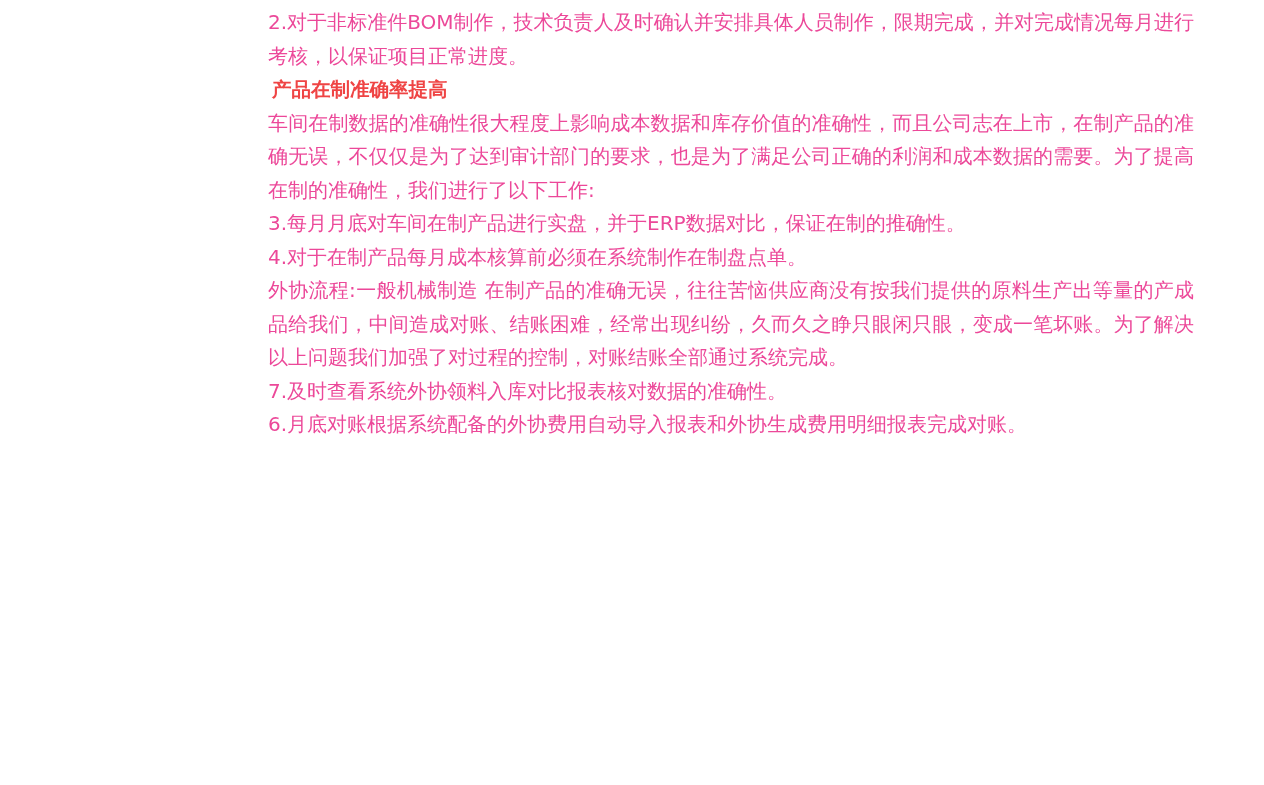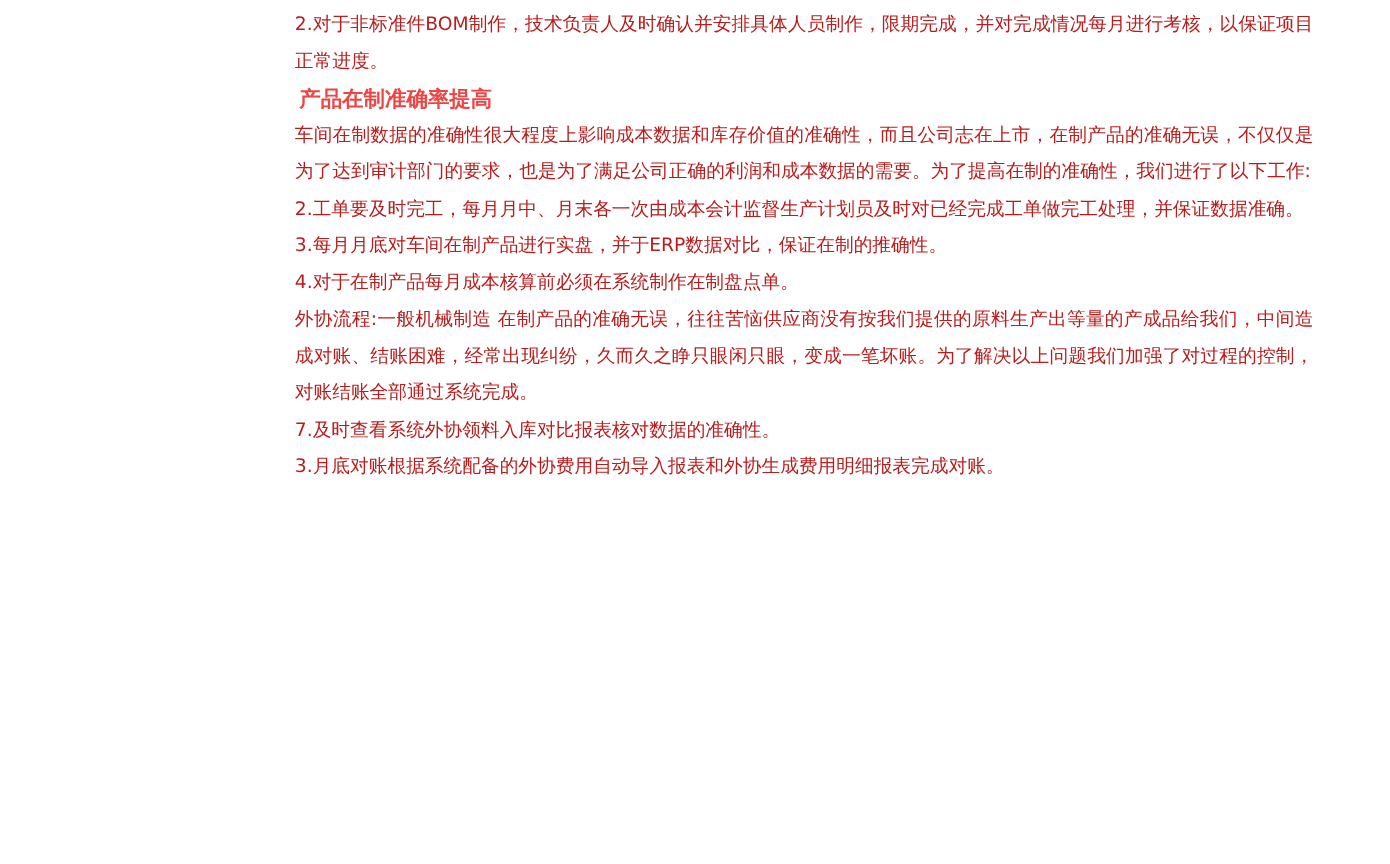--- a/index.html
+++ b/index.html
@@ -14,23 +14,23 @@
     color: #333333;
     overflow: hidden;
   }
   .page {
     width: 1264px;
     height: 785px;
     box-sizing: border-box;
     padding: 6px 70px 0 268px;
   }
   .para {
-    font-size: 17px;
+    font-size: 20px;
     line-height: 33.5px;
-    color: #b91c1c;
+    color: #ec4899;
     margin: 0;
     text-align: justify;
     text-justify: inter-ideograph;
     letter-spacing: 0px;
   }
   .heading {
     font-size: 19.5px;
     line-height: 33.5px;
     font-weight: bold;
     color: #ef4444;
@@ -38,19 +38,18 @@
     padding-left: 4px;
   }
 </style>
 </head>
 <body>
 
 <div class="page">
   <p class="para">2.对于非标准件BOM制作，技术负责人及时确认并安排具体人员制作，限期完成，并对完成情况每月进行考核，以保证项目正常进度。</p>
   <p class="heading"> 产品在制准确率提高</p>
   <p class="para">车间在制数据的准确性很大程度上影响成本数据和库存价值的准确性，而且公司志在上市，在制产品的准确无误，不仅仅是为了达到审计部门的要求，也是为了满足公司正确的利润和成本数据的需要。为了提高在制的准确性，我们进行了以下工作:</p>
-  <p class="para">2.工单要及时完工，每月月中、月末各一次由成本会计监督生产计划员及时对已经完成工单做完工处理，并保证数据准确。</p>
   <p class="para">3.每月月底对车间在制产品进行实盘，并于ERP数据对比，保证在制的推确性。</p>
   <p class="para">4.对于在制产品每月成本核算前必须在系统制作在制盘点单。</p>
   <p class="para">外协流程:一般机械制造  在制产品的准确无误，往往苦恼供应商没有按我们提供的原料生产出等量的产成品给我们，中间造成对账、结账困难，经常出现纠纷，久而久之睁只眼闲只眼，变成一笔坏账。为了解决以上问题我们加强了对过程的控制，对账结账全部通过系统完成。</p>
   <p class="para">7.及时查看系统外协领料入库对比报表核对数据的准确性。</p>
-  <p class="para">3.月底对账根据系统配备的外协费用自动导入报表和外协生成费用明细报表完成对账。</p>
+  <p class="para">6.月底对账根据系统配备的外协费用自动导入报表和外协生成费用明细报表完成对账。</p>
 </div>
 
 </body></html>

